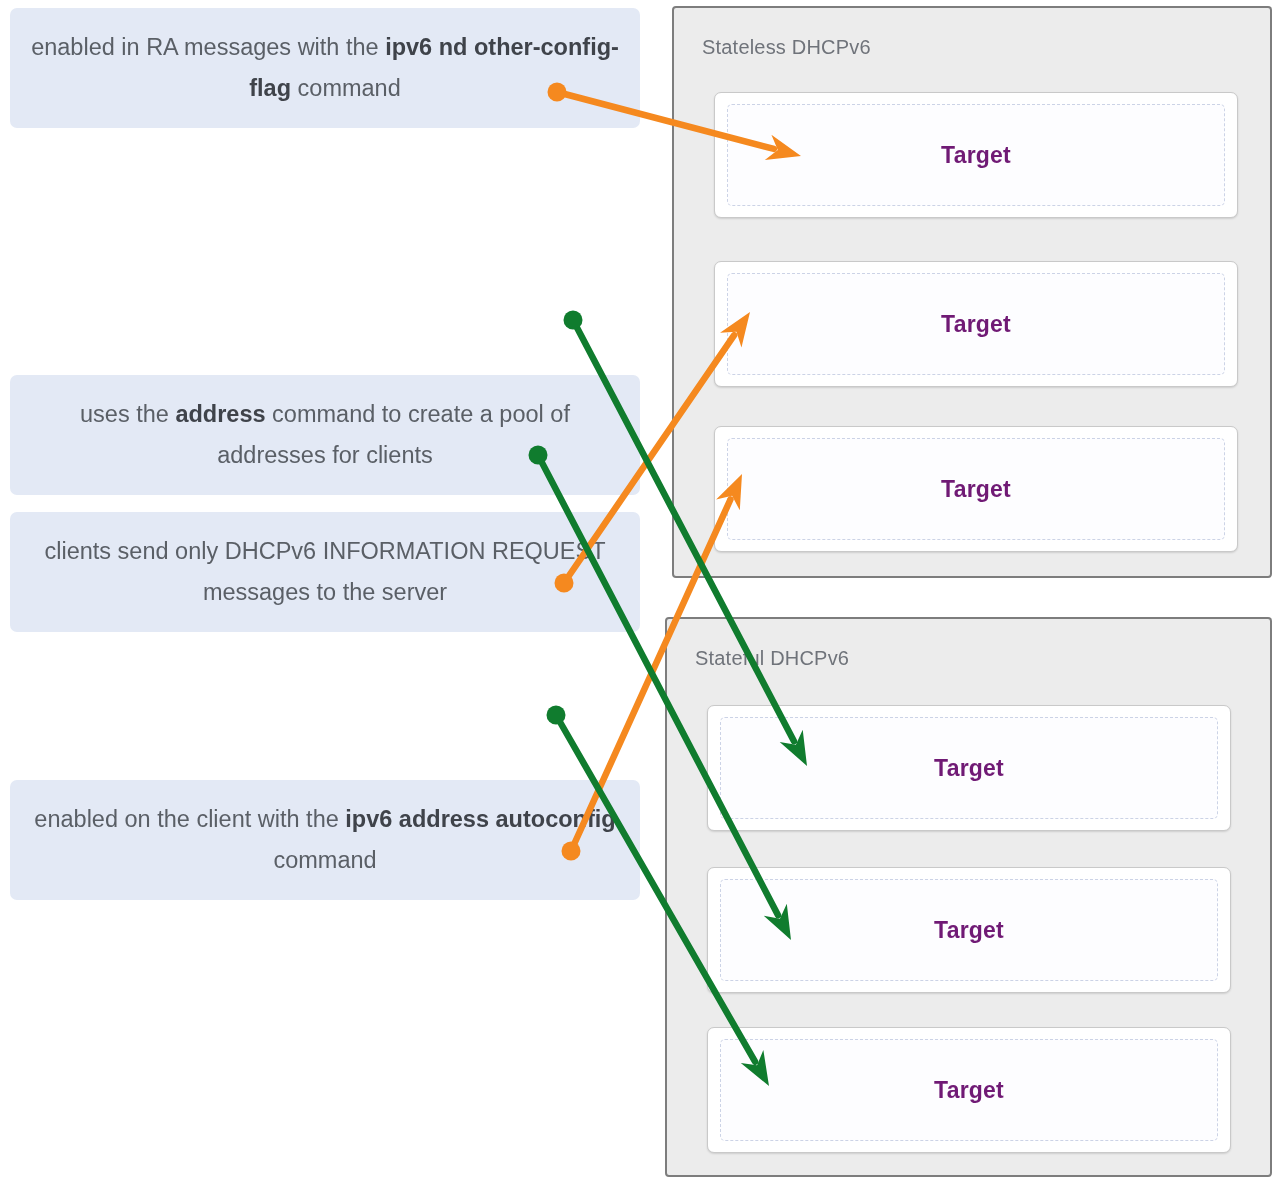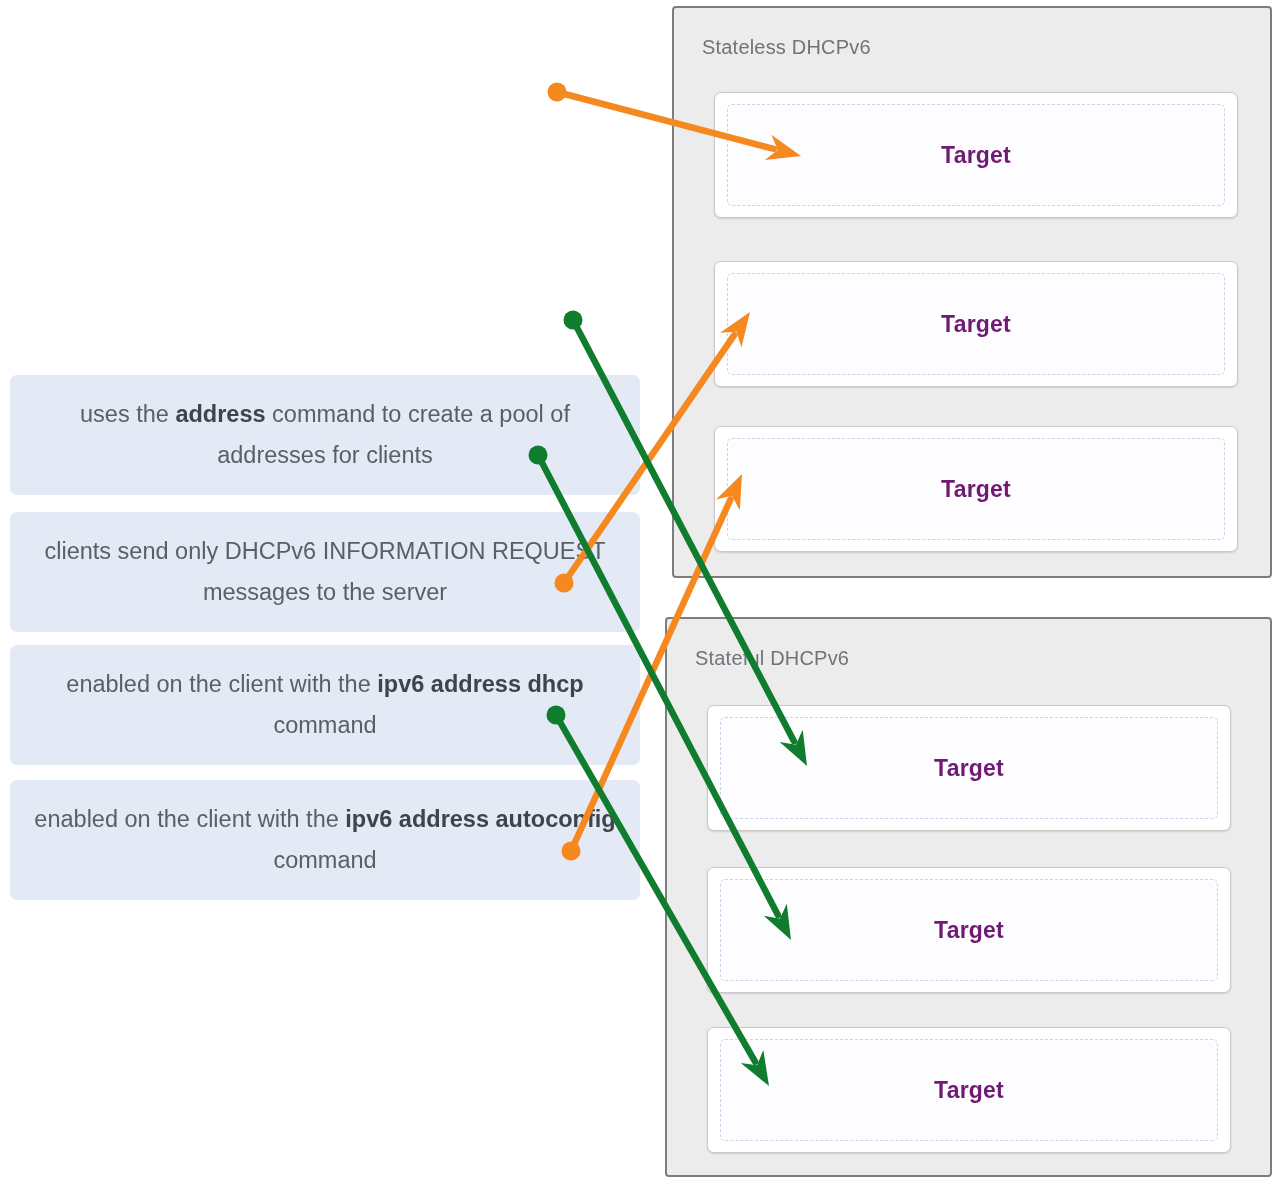--- a/index.html
+++ b/index.html
@@ -101,40 +101,40 @@
     pointer-events: none;
   }
 </style>
 </head>
 <body>
 
 <div id="stage">
 
   <div id="source-column">
 
+    <div class="source-item" style="top:8px; height:120px;">
+      <span class="txt">
+        <span>enabled in RA messages with the </span><b>ipv6 nd other-config-flag</b><span> command</span>
+      </span>
+    </div>
 
 
 
     <div class="source-item" style="top:375px; height:120px;">
       <span class="txt">
         <span>uses the </span><b>address</b><span> command to create a pool of addresses for clients</span>
       </span>
     </div>
 
     <div class="source-item" style="top:512px; height:120px;">
       <span class="txt">
         <span>clients send only DHCPv6 INFORMATION REQUEST messages to the server</span>
       </span>
     </div>
 
-    <div class="source-item" style="top:645px; height:120px;">
-      <span class="txt">
-        <span>enabled on the client with the </span><b>ipv6 address dhcp</b><span> command</span>
-      </span>
-    </div>
 
     <div class="source-item" style="top:780px; height:120px;">
       <span class="txt">
         <span>enabled on the client with the </span><b>ipv6 address autoconfig</b><span> command</span>
       </span>
     </div>
 
   </div>
 
   <div class="target-panel" style="left:672px; top:6px; width:600px; height:572px;">

